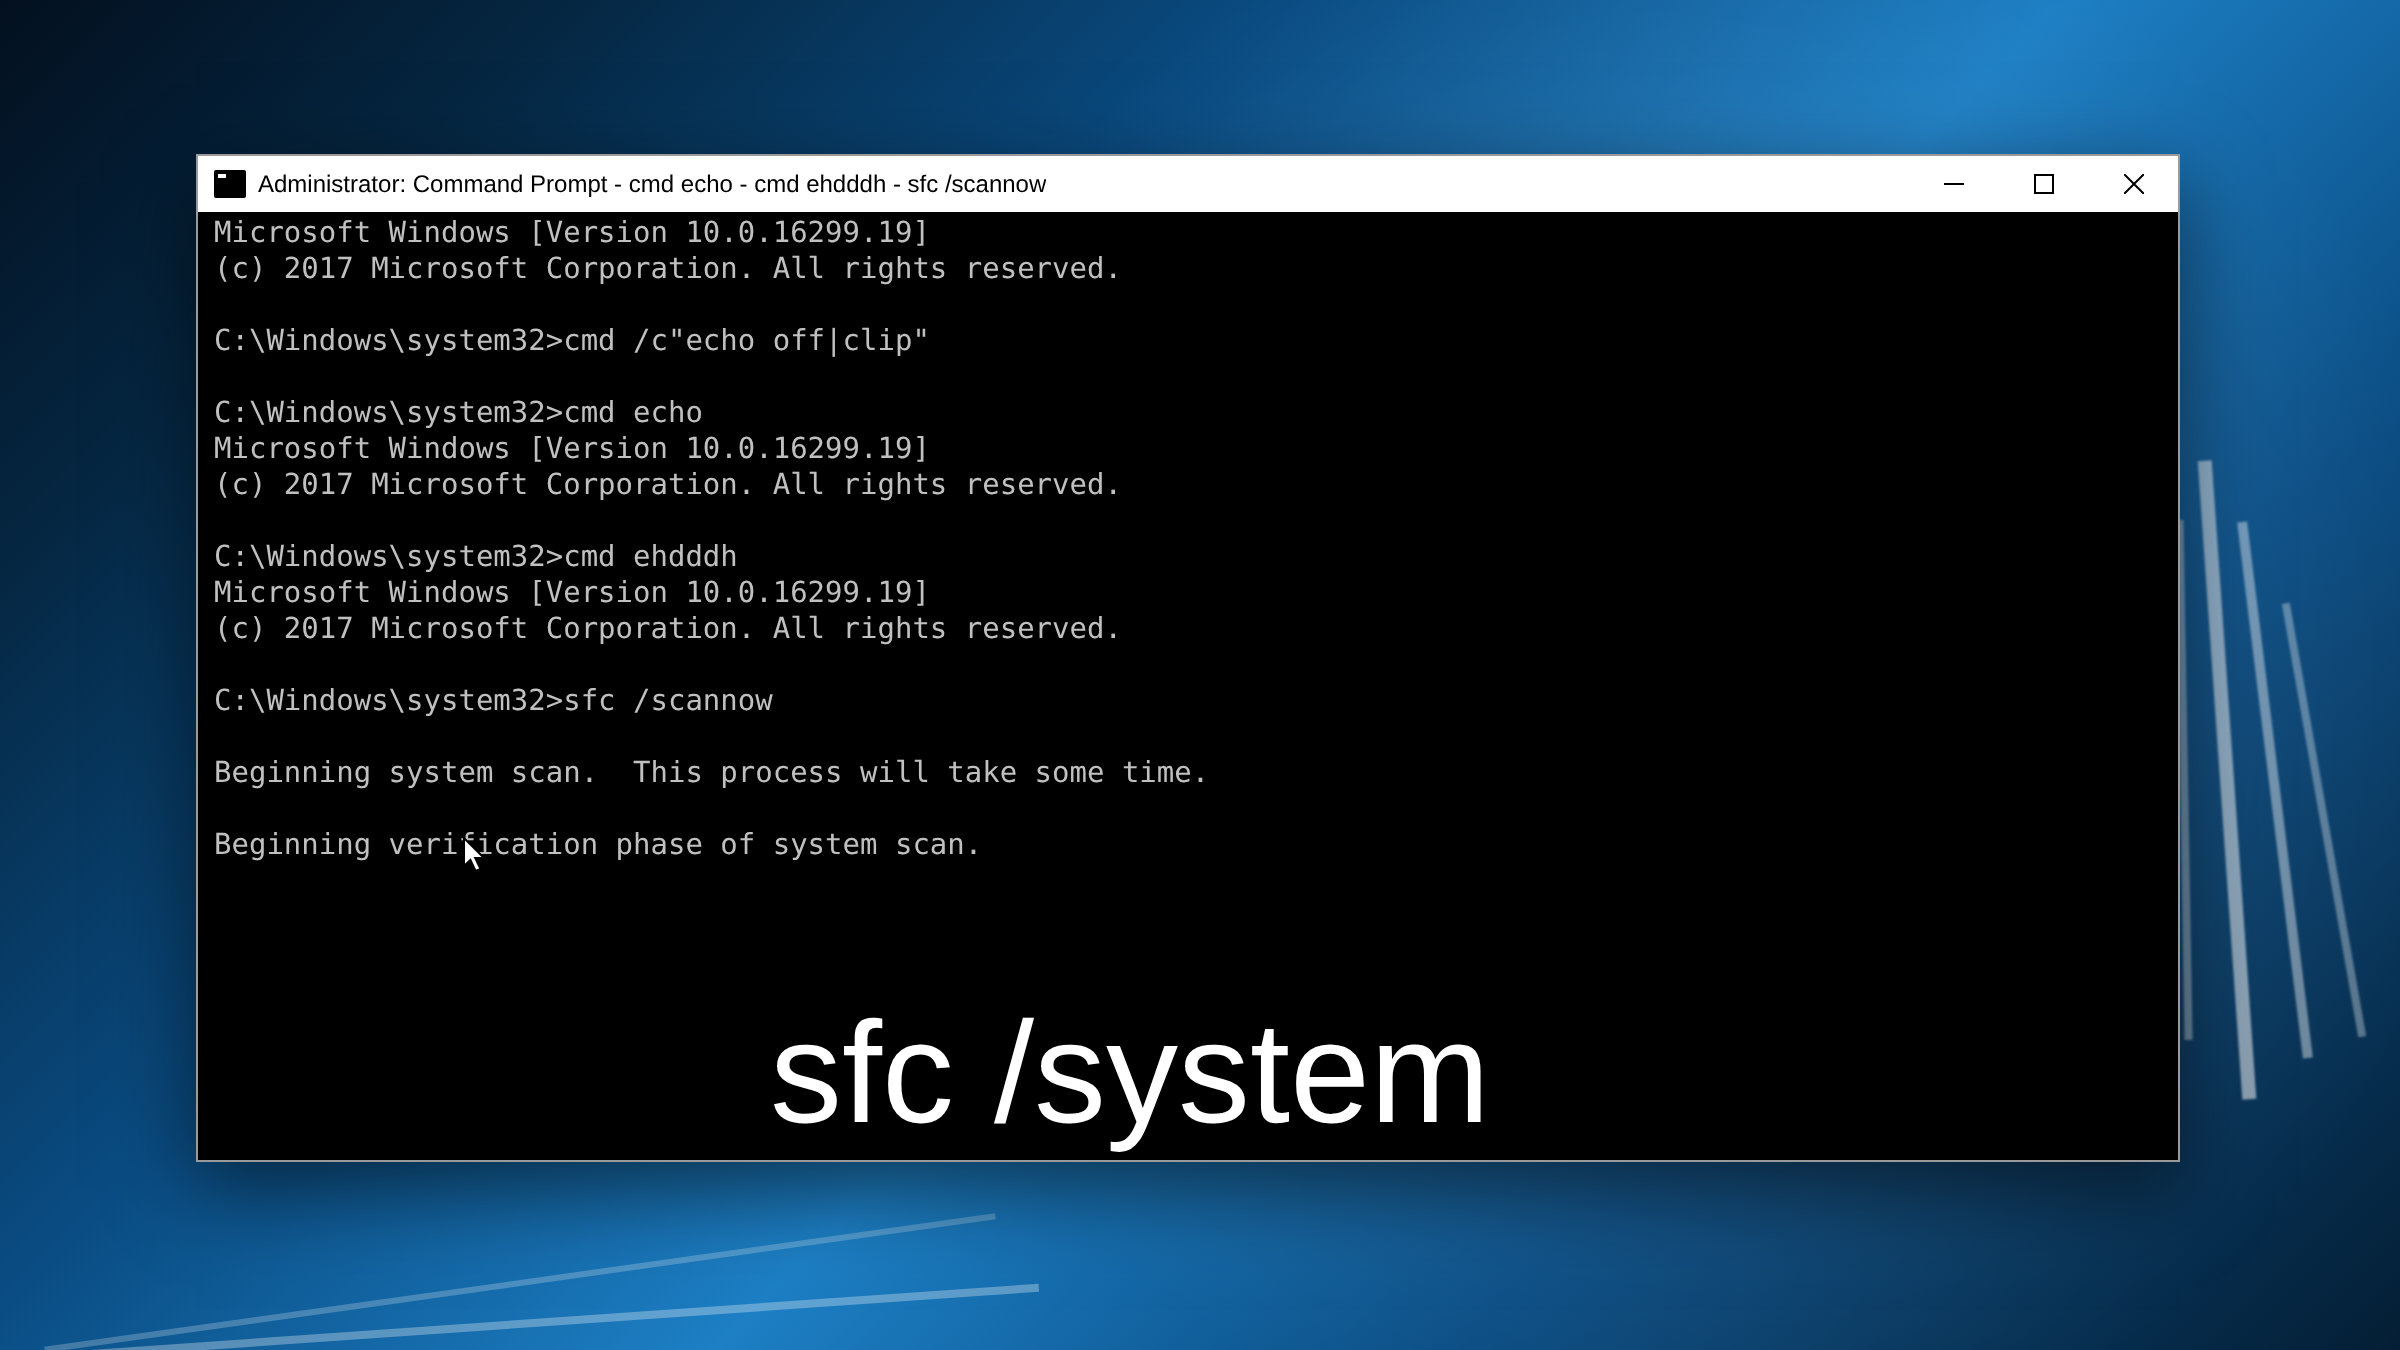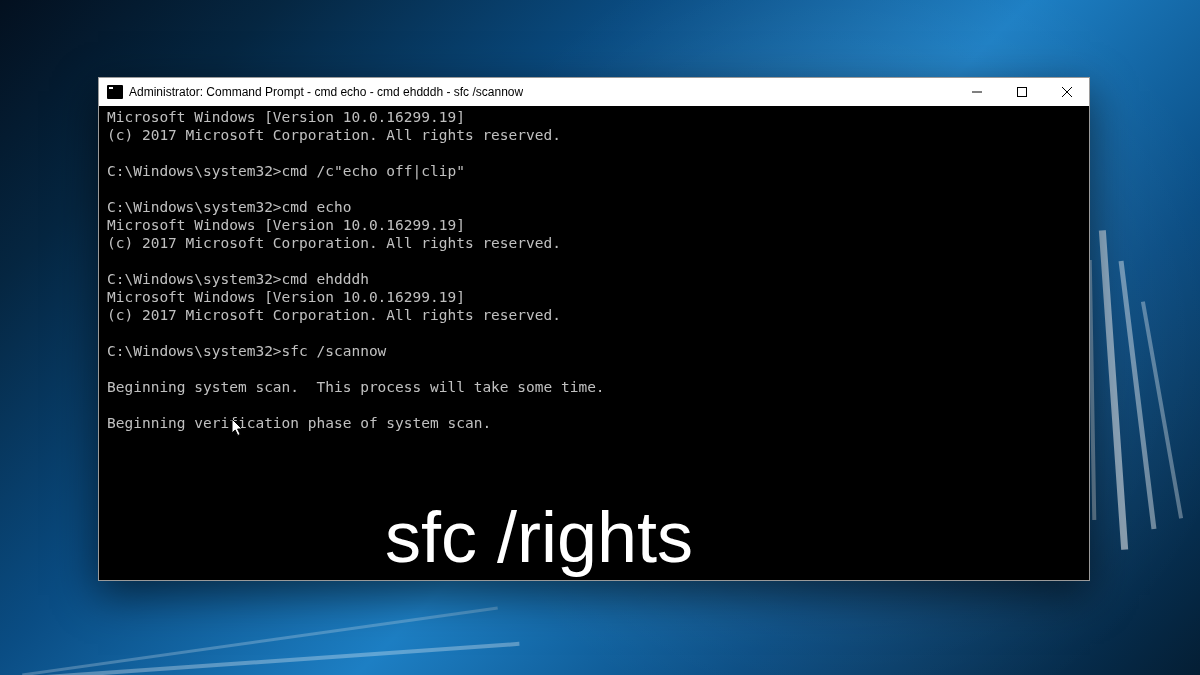--- a/index.html
+++ b/index.html
@@ -182,18 +182,18 @@
 Microsoft Windows [Version 10.0.16299.19]
 (c) 2017 Microsoft Corporation. All rights reserved.
 
 C:\Windows\system32&gt;sfc /scannow
 
 Beginning system scan.  This process will take some time.
 
 Beginning verification phase of system scan.</div>
   </div>
 
-  <div class="overlay-text">sfc /rights</div>
+  <div class="overlay-text">sfc /system</div>
 
   <svg class="cursor-arrow" viewBox="0 0 14 20">
     <path d="M1 1 L1 15 L4.2 12 L6.8 17.5 L9.2 16.4 L6.6 11 L11 11 Z" fill="#ffffff" stroke="#000" stroke-width="1"></path>
   </svg>
 </div>
 
 </body></html>

